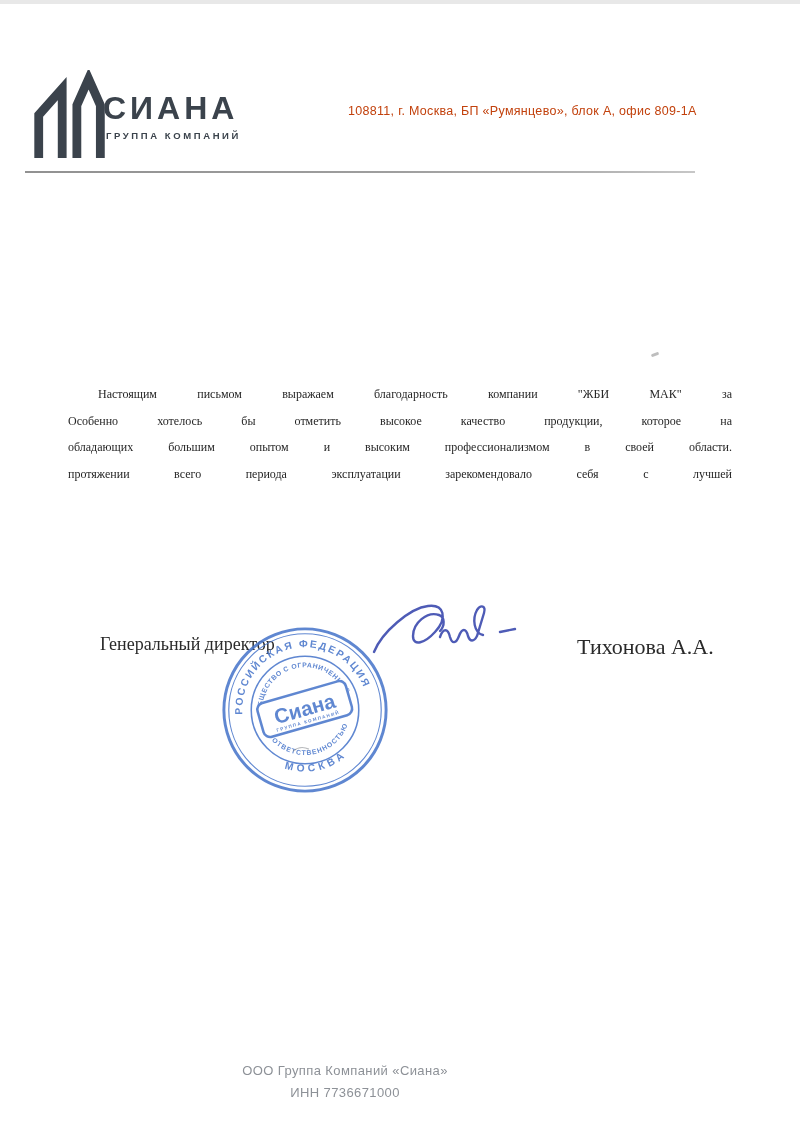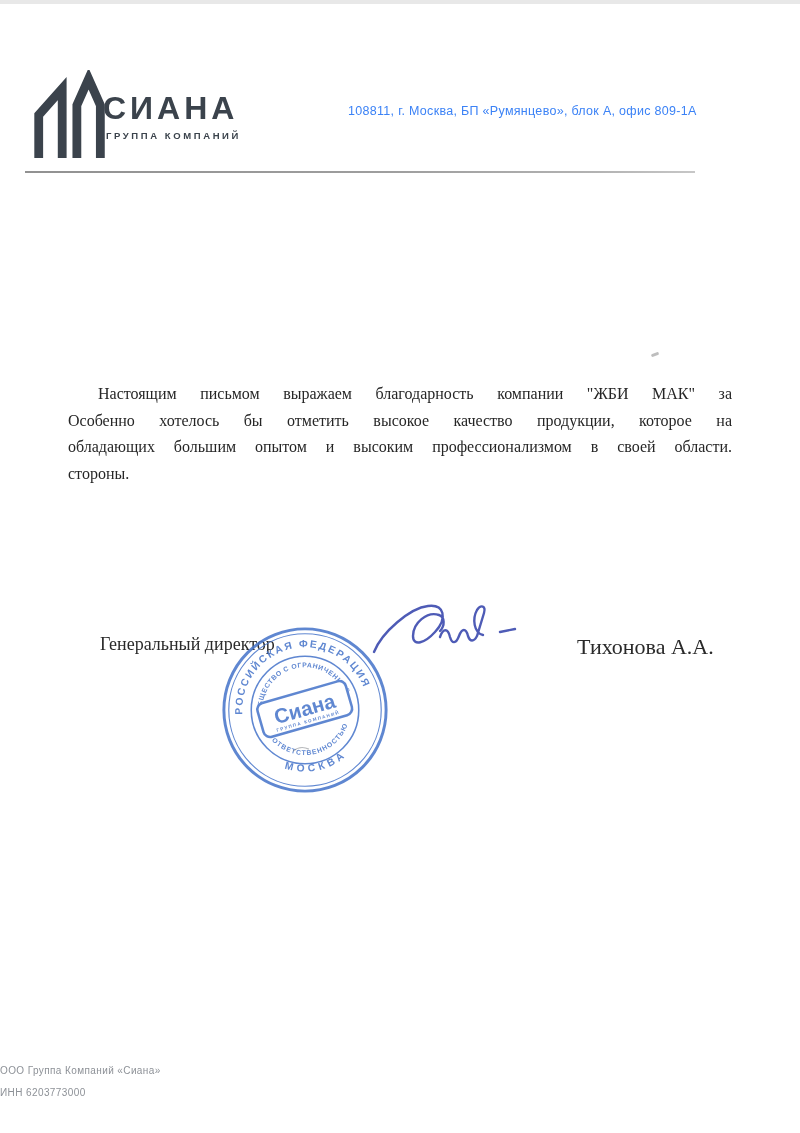--- a/index.html
+++ b/index.html
@@ -19,56 +19,56 @@
     color:#3b434c;
   }
   .brand-tagline{
     position:absolute;left:106px;top:126px;
     font-size:9.5px;font-weight:700;letter-spacing:2.6px;
     color:#3b434c;
   }
   .contact{
     position:absolute;left:348px;top:95px;
     font-size:12.5px;line-height:25px;letter-spacing:.3px;
-    color:#3b82f6;
+    color:#c2410c;
   }
   .divider{
     position:absolute;left:25px;top:167px;width:670px;height:2px;
     background:linear-gradient(to right,#7e7e7e 0%,#8d8d8d 55%,#a5a5a5 85%,#bdbdbd 100%);
     opacity:.85;
   }
   .speck{
     position:absolute;left:651px;top:349px;width:8px;height:3px;
     background:#9b9b9b;border-radius:2px;transform:rotate(-20deg);opacity:.65;
   }
   
   .letter-body{
     position:absolute;left:68px;top:377px;width:664px;
     font-family:"Liberation Serif",serif;
-    font-size:16px;line-height:26.6px;color:#262626;
+    font-size:12px;line-height:26.6px;color:#262626;
   }
   .jline{text-align:justify;text-align-last:justify;}
   .jline.indent{text-indent:30px;}
   .jline.last{text-align-last:left;}
   
   .sig-title{
     position:absolute;left:100px;top:630px;
     font-family:"Liberation Serif",serif;font-size:18px;color:#2a2a2a;
   }
   .sig-name{
     position:absolute;left:577px;top:630px;
     font-family:"Liberation Serif",serif;font-size:22px;color:#2a2a2a;
   }
   .signature-svg{position:absolute;left:368px;top:586px;width:155px;height:85px;}
   .stamp-svg{position:absolute;left:219px;top:620px;width:172px;height:172px;opacity:.88;}
   
   .footer{
     position:absolute;left:0;top:1056px;width:690px;
-    text-align:left;
-    font-size:10px;line-height:22px;letter-spacing:.4px;
+    text-align:center;
+    font-size:13px;line-height:22px;letter-spacing:.4px;
     color:#8d9197;
   }
 </style>
 </head>
 <body>
 
 <div class="page">
 
   <svg class="logo-icon" viewBox="0 0 80 92">
     <polyline points="7,90 7,46 31,19 31,90" fill="none" stroke="#3b434c" stroke-width="9" stroke-linejoin="miter"></polyline>
@@ -82,21 +82,21 @@
   </div>
 
   <div class="divider"></div>
 
   <div class="speck"></div>
 
   <div class="letter-body">
     <div class="jline indent">Настоящим письмом выражаем благодарность компании "ЖБИ МАК" за</div>
     <div class="jline">Особенно хотелось бы отметить высокое качество продукции, которое на</div>
     <div class="jline">обладающих большим опытом и высоким профессионализмом в своей области.</div>
-    <div class="jline last">стороны.</div>
+    <div class="jline">протяжении всего периода эксплуатации зарекомендовало себя с лучшей</div>
   </div>
 
   <div class="sig-title">Генеральный директор</div>
   <div class="sig-name">Тихонова А.А.</div>
 
   <svg class="signature-svg" viewBox="0 0 155 85">
     <g fill="none" stroke="#3f4eb0" stroke-width="2.4" stroke-linecap="round" opacity="0.92">
       <path d="M6,62 C14,42 42,18 60,16 C76,14 80,28 67,42 C57,53 45,57 45,46 C45,33 59,21 71,25 C77,27 77,36 72,41"></path>
       <path d="M72,47 c3,-9 8,-9 10,0 c2,7 6,7 9,-1 c3,-8 7,-8 9,0 c2,6 6,6 9,0 l7,-23 c2,-7 -3,-9 -7,-3 c-5,9 -3,23 6,25"></path>
       <path d="M132,42 l15,-3"></path>
@@ -132,16 +132,16 @@
     <g transform="rotate(-16)">
       <rect x="-47" y="-19" width="94" height="36" rx="7" fill="#ffffff" stroke="#4a77cb" stroke-width="2.6"></rect>
       <text y="6" text-anchor="middle" fill="#4a77cb" font-size="21" font-weight="bold" font-family="Liberation Sans, sans-serif">Сиана</text>
       <text y="13.5" text-anchor="middle" fill="#4a77cb" font-size="4.6" font-weight="bold" letter-spacing="1.4" font-family="Liberation Sans, sans-serif">ГРУППА КОМПАНИЙ</text>
     </g>
     <path d="M -12 42 q 7 -6 16 -2" fill="none" stroke="#6b6f75" stroke-width="1.2" opacity="0.55"></path>
   </svg>
 
   <div class="footer">
     <div>ООО Группа Компаний «Сиана»</div>
-    <div>ИНН 6203773000</div>
+    <div>ИНН 7736671000</div>
   </div>
 
 </div>
 
 </body></html>

